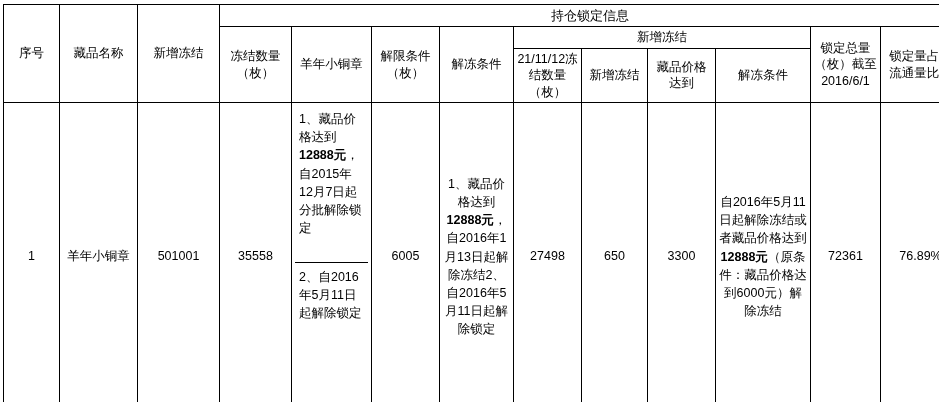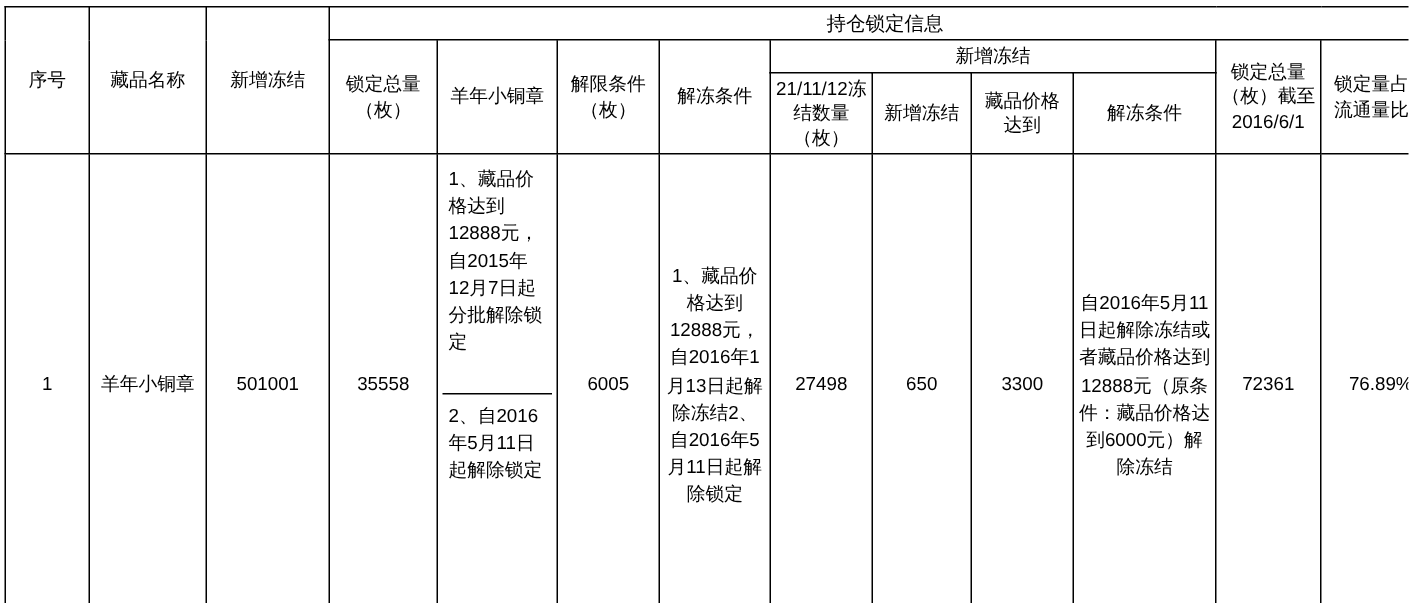--- a/index.html
+++ b/index.html
@@ -45,21 +45,21 @@
   .cell-text {
     text-align: left;
     vertical-align: top;
     line-height: 1.45;
     font-size: 12.5px;
   }
   .cell-text.mid {
     vertical-align: middle;
   }
   .bold {
-    font-weight: normal;
+    font-weight: bold;
     text-align: center;
   }
   .num {
     text-align: center;
     vertical-align: middle;
   }
   .cond-cell {
     padding: 0;
     vertical-align: top;
   }
@@ -99,21 +99,21 @@
       <col style="width:80px">
     </colgroup>
     <thead>
       <tr>
         <td rowspan="4" class="hdr">序号</td>
         <td rowspan="4" class="hdr">藏品名称</td>
         <td rowspan="4" class="hdr">新增冻结</td>
         <td colspan="10" class="group-title">持仓锁定信息</td>
       </tr>
       <tr>
-        <td rowspan="3" class="hdr">锁定总量（枚）</td>
+        <td rowspan="3" class="hdr">冻结数量（枚）</td>
         <td rowspan="3" class="hdr">羊年小铜章</td>
         <td rowspan="3" class="hdr">解限条件（枚）</td>
         <td rowspan="3" class="hdr">解冻条件</td>
         <td colspan="4" class="hdr">新增冻结</td>
         <td rowspan="3" class="hdr">锁定总量（枚）截至2016/6/1</td>
         <td rowspan="3" class="hdr">锁定量占总流通量比例</td>
       </tr>
       <tr>
         <td rowspan="2" class="hdr">21/11/12冻结数量（枚）</td>
         <td rowspan="2" class="hdr">新增冻结</td>

